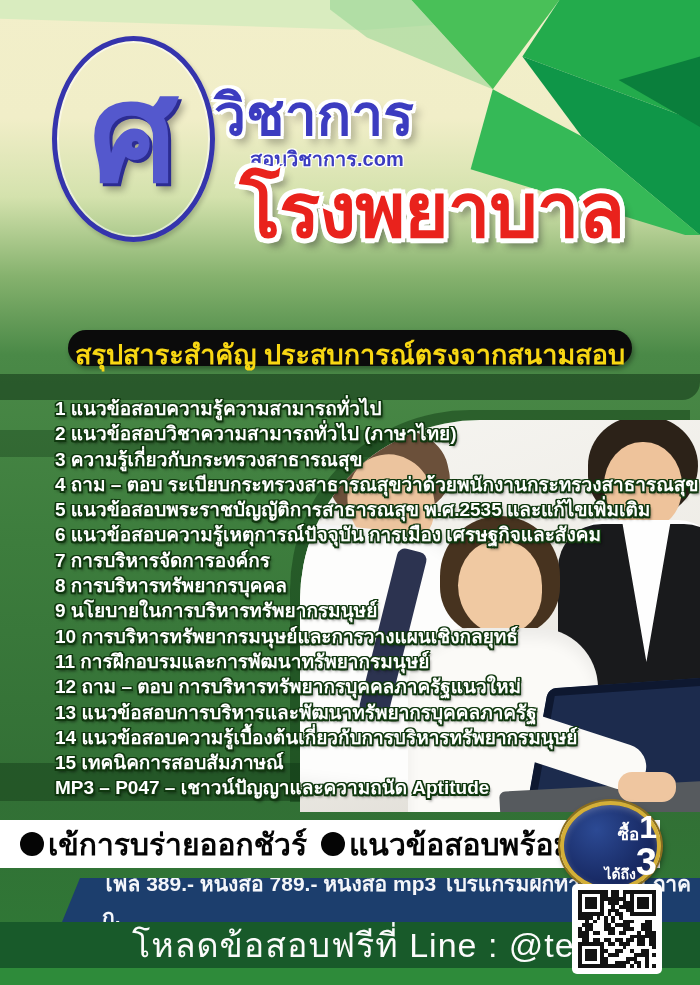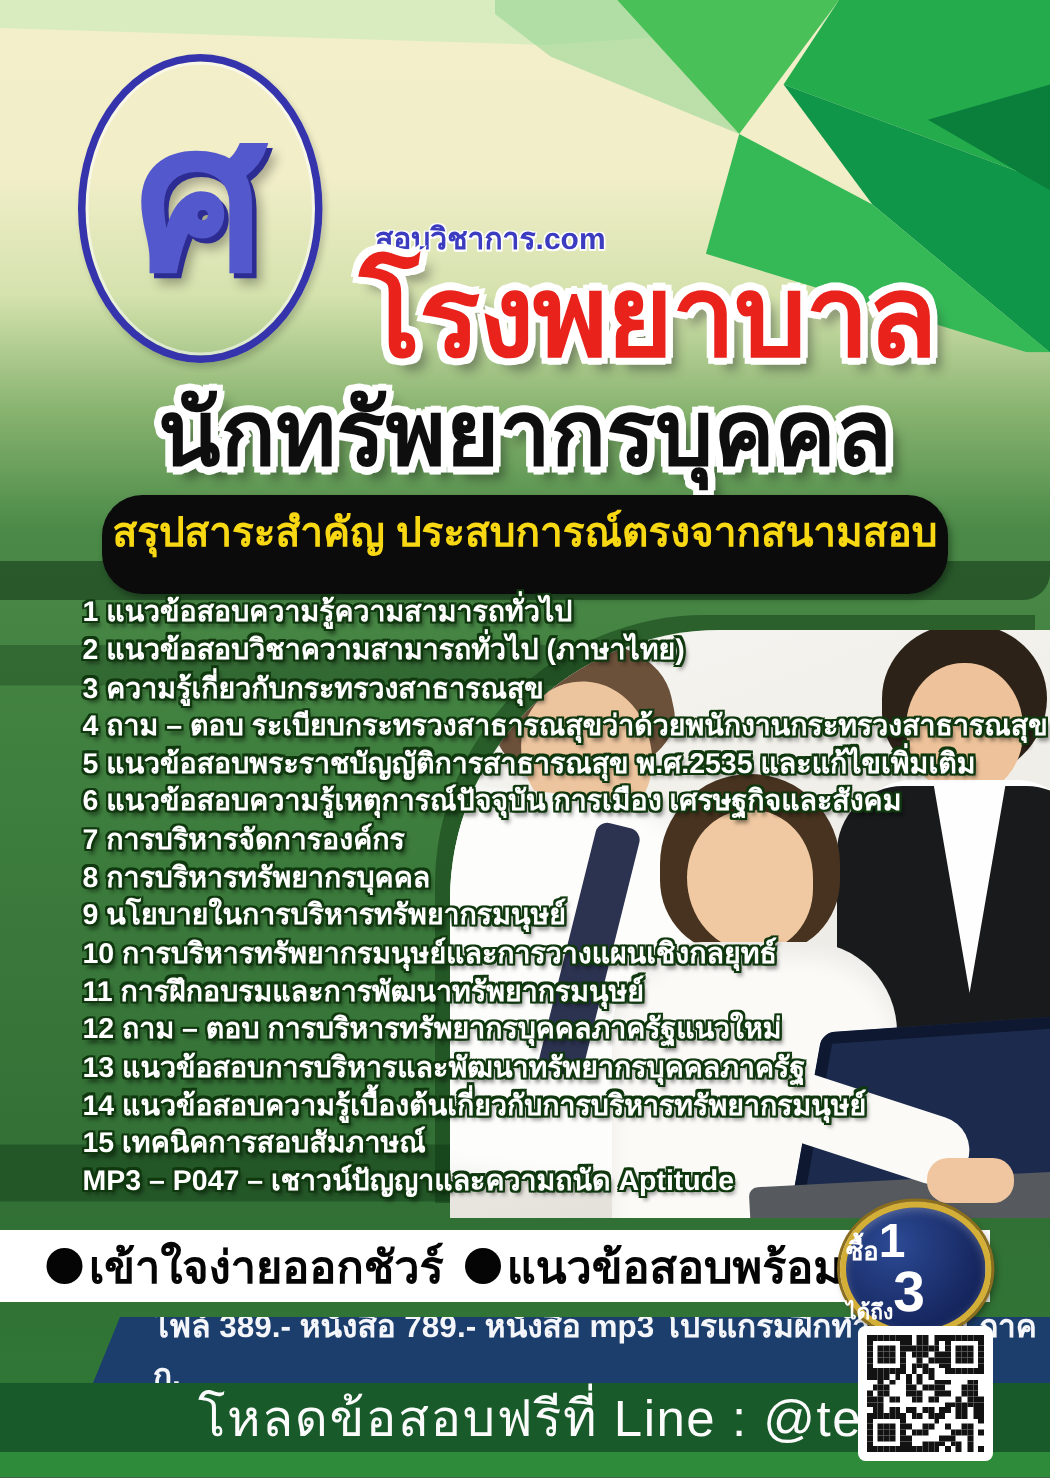--- a/index.html
+++ b/index.html
@@ -40,21 +40,21 @@
 
   
   .title-red { left:0; top:150px; width:624px; text-align:right; z-index:4;
     font-size:76px; font-weight:800; color:#e9221c; letter-spacing:-1px;
     text-shadow:-4px -4px 0 #fff,4px -4px 0 #fff,-4px 4px 0 #fff,4px 4px 0 #fff,
       0 -5px 0 #fff,0 5px 0 #fff,-5px 0 0 #fff,5px 0 0 #fff, 7px 8px 7px rgba(40,40,40,.45); }
   .title-black { left:0; top:240px; width:700px; text-align:center; z-index:4;
     font-size:61px; font-weight:800; color:#0e0e0e;
     text-shadow:-4px -4px 0 #fff,4px -4px 0 #fff,-4px 4px 0 #fff,4px 4px 0 #fff,
       0 -5px 0 #fff,0 5px 0 #fff,-5px 0 0 #fff,5px 0 0 #fff, 7px 8px 7px rgba(20,30,20,.5); }
-  .tagline-pill { left:68px; top:330px; width:564px; height:66px; z-index:4;
+  .tagline-pill { left:68px; top:330px; width:564px; height:36px; z-index:4;
     background:#0b0b0b; border-radius:27px; text-align:center;
     box-shadow:2px 3px 5px rgba(0,0,0,.35); }
   .tagline-pill span { line-height:50px; font-size:27px; font-weight:bold; color:#f8d713; }
 
   
   .bandA { left:0; top:374px; width:700px; height:26px; background:rgba(8,40,14,.48); z-index:2;
     border-radius:0 0 18px 0; }
   .bandB { left:0; top:430px; width:700px; height:27px; background:rgba(8,40,14,.28); z-index:2; }
   .bandC { left:0; top:763px; width:700px; height:38px; background:rgba(8,40,14,.34); z-index:2; }
 
@@ -111,21 +111,21 @@
   .feature { display:flex; align-items:center; gap:4px;
     font-size:30px; font-weight:800; color:#050505; }
   .bullet-icon { width:24px; height:24px; background:#050505; border-radius:50%;
     display:inline-block; }
 
   
   .badge { left:560px; top:801px; width:101px; height:90px; z-index:6;
     border-radius:50%; border:4px solid #d4af37;
     background:radial-gradient(circle at 35% 30%, #2c4a94, #15255d 72%);
     box-shadow:0 0 0 2px #8a6d1f, 2px 3px 6px rgba(0,0,0,.5), inset 0 2px 6px rgba(255,255,255,.25);
-    display:flex; flex-direction:column; align-items:flex-start; justify-content:center;
+    display:flex; flex-direction:column; align-items:flex-end; justify-content:center;
     color:#fff; font-weight:800; }
   .badge .row { line-height:1; display:flex; align-items:flex-end; }
   .badge .sm1 { font-size:17px; } .badge .lg1 { font-size:32px; }
   .badge .sm2 { font-size:14px; } .badge .lg2 { font-size:38px; }
 
   
   .price-bar { left:62px; top:878px; width:638px; height:44px; background:#1c3e6d; z-index:5;
     clip-path:polygon(18px 0,100% 0,100% 100%,0 100%);
     display:flex; align-items:center; }
   .price-bar span { padding-left:40px; font-size:21px; font-weight:bold; color:#f4f6fa; }
@@ -160,24 +160,24 @@
     <div class="facet f2"></div>
     <div class="facet f3"></div>
     <div class="facet f4"></div>
     <div class="facet f5"></div>
     <div class="facet f6"></div>
   </div>
 
   <div class="abs logo-ellipse">
     <span class="logo-letter">ศ</span>
   </div>
+  <div class="abs site-name">วิชาการ</div>
   <div class="abs site-url">สอบวิชาการ.com</div>
 
   <div class="abs title-red">โรงพยาบาล</div>
-  <div class="abs title-black">นักทรัพยากรบุคคล</div>
   <div class="abs tagline-pill">
     <span>สรุปสาระสำคัญ ประสบการณ์ตรงจากสนามสอบ</span>
   </div>
 
   <div class="abs bandA"></div>
   <div class="abs bandB"></div>
   <div class="abs bandC"></div>
 
   <div class="abs photo">
     <div class="p-man-hair"></div>
@@ -212,21 +212,21 @@
     <div class="list-row">12 ถาม – ตอบ การบริหารทรัพยากรบุคคลภาครัฐแนวใหม่</div>
     <div class="list-row">13 แนวข้อสอบการบริหารและพัฒนาทรัพยากรบุคคลภาครัฐ</div>
     <div class="list-row">14 แนวข้อสอบความรู้เบื้องต้นเกี่ยวกับการบริหารทรัพยากรมนุษย์</div>
     <div class="list-row">15 เทคนิคการสอบสัมภาษณ์</div>
     <div class="list-row">MP3 – P047 – เชาวน์ปัญญาและความถนัด Aptitude</div>
   </div>
 
   <div class="abs white-band">
     <span class="feature">
       <i class="bullet-icon"></i>
-      <span>เข้าใจง่ายออกชัวร์</span>
+      <span>เข้การบร่ายออกชัวร์</span>
     </span>
     <span class="feature">
       <i class="bullet-icon"></i>
       <span>แนวข้อสอบพร้อมเฉลย</span>
     </span>
   </div>
 
   <div class="abs badge">
     <span class="row">
       <span class="sm1">ซื้อ</span>

